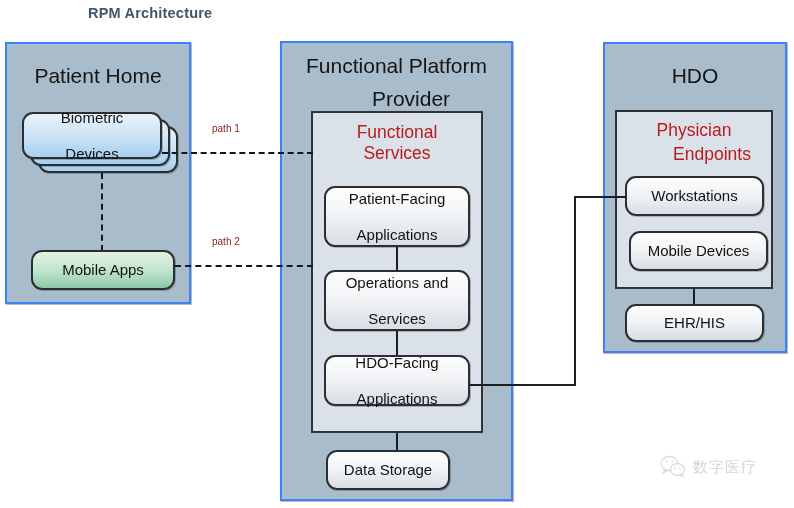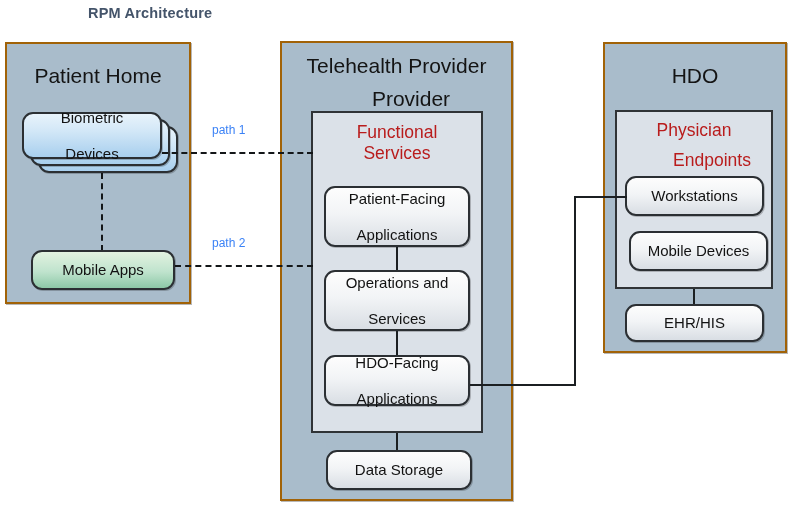--- a/index.html
+++ b/index.html
@@ -19,21 +19,21 @@
     left:88px;top:5px;
     font-size:14.5px;font-weight:bold;
     color:#44546a;
     letter-spacing:0.2px;
     white-space:nowrap;
   }
 
   
   .zone{
     background:#a9bccb;
-    border:2px solid #a16207;
+    border:2px solid #3b82f6;
     box-shadow:1px 1px 0 rgba(0,0,0,.28);
   }
   .zone-title{
     position:absolute;left:0;right:0;
     text-align:center;
     color:#141414;
     font-size:21px;
     line-height:25px;
     white-space:nowrap;
   }
@@ -76,21 +76,21 @@
   
   .solid-h{background:#1b1f22;height:2px;}
   .solid-v{background:#1b1f22;width:2px;}
   .dash-h{
     height:0;border-top:2px dashed #131618;
   }
   .dash-v{
     width:0;border-left:2px dashed #131618;
   }
   .path-label{
-    color:#3b82f6;font-size:12px;white-space:nowrap;
+    color:#7f1d1d;font-size:10px;white-space:nowrap;
   }
 
   
   .watermark{
     left:660px;top:455px;
     display:flex;align-items:center;gap:7px;
     opacity:.30;
   }
   .wm-text{
     font-size:15px;color:#6f6f6f;letter-spacing:1px;
@@ -119,21 +119,21 @@
     </span>
   </div>
 
   <div class="abs dash-v" style="left:101px;top:173px;height:78px;"></div>
 
   <div class="abs node green" style="left:31px;top:250px;width:144px;height:40px;">
     <span>Mobile Apps</span>
   </div>
 
   <div class="abs zone" style="left:280px;top:41px;width:233px;height:460px;">
-    <div class="zone-title" style="top:10px;">Telehealth Provider</div>
+    <div class="zone-title" style="top:10px;">Functional Platform</div>
     <div class="zone-title" style="top:43px;padding-left:29px;">Provider</div>
   </div>
 
   <div class="abs subzone" style="left:311px;top:111px;width:172px;height:322px;">
     <div class="subzone-title" style="top:9px;">Functional</div>
     <div class="subzone-title" style="top:30px;">Services</div>
   </div>
 
   <div class="abs node" style="left:324px;top:186px;width:146px;height:61px;">
     <span>
@@ -155,31 +155,31 @@
 
   <div class="abs node" style="left:324px;top:355px;width:146px;height:51px;">
     <span>
       <span>HDO-Facing</span><br>
       <span>Applications</span>
     </span>
   </div>
 
   <div class="abs solid-v" style="left:396px;top:433px;height:17px;"></div>
 
-  <div class="abs node" style="left:326px;top:450px;width:146px;height:40px;">
+  <div class="abs node" style="left:326px;top:450px;width:124px;height:40px;">
     <span>Data Storage</span>
   </div>
 
   <div class="abs zone" style="left:603px;top:42px;width:184px;height:311px;">
     <div class="zone-title" style="top:19px;">HDO</div>
   </div>
 
   <div class="abs subzone" style="left:615px;top:110px;width:158px;height:179px;">
     <div class="subzone-title" style="top:8px;">Physician</div>
-    <div class="subzone-title" style="top:38px;padding-left:36px;">Endpoints</div>
+    <div class="subzone-title" style="top:32px;padding-left:36px;">Endpoints</div>
   </div>
 
   <div class="abs node" style="left:625px;top:176px;width:139px;height:40px;">
     <span>Workstations</span>
   </div>
 
   <div class="abs node" style="left:629px;top:231px;width:139px;height:40px;">
     <span>Mobile Devices</span>
   </div>
 
@@ -192,14 +192,27 @@
   <div class="abs path-label" style="left:212px;top:123px;">path 1</div>
   <div class="abs dash-h" style="left:162px;top:152px;width:151px;"></div>
 
   <div class="abs path-label" style="left:212px;top:236px;">path 2</div>
   <div class="abs dash-h" style="left:175px;top:265px;width:138px;"></div>
 
   <div class="abs solid-h" style="left:470px;top:384px;width:106px;"></div>
   <div class="abs solid-v" style="left:574px;top:196px;height:190px;"></div>
   <div class="abs solid-h" style="left:574px;top:196px;width:53px;"></div>
 
+  <div class="abs watermark">
+    <svg width="26" height="24" viewBox="0 0 26 24">
+      <ellipse cx="9.5" cy="8.5" rx="8.5" ry="7" fill="none" stroke="#8a8a8a" stroke-width="1.3"></ellipse>
+      <path d="M5 14.5 L3 18 L7.2 15.6 Z" fill="none" stroke="#8a8a8a" stroke-width="1.3"></path>
+      <circle cx="6.6" cy="6.6" r="1.1" fill="#8a8a8a"></circle>
+      <circle cx="12.4" cy="6.6" r="1.1" fill="#8a8a8a"></circle>
+      <ellipse cx="17.5" cy="14.5" rx="7" ry="6" fill="#ffffff" stroke="#8a8a8a" stroke-width="1.3"></ellipse>
+      <path d="M21.5 19.2 L23.6 22 L19.8 20.1 Z" fill="#ffffff" stroke="#8a8a8a" stroke-width="1.3"></path>
+      <circle cx="15.2" cy="13.2" r="0.95" fill="#8a8a8a"></circle>
+      <circle cx="20" cy="13.2" r="0.95" fill="#8a8a8a"></circle>
+    </svg>
+    <div class="wm-text">数字医疗</div>
+  </div>
 
 </div>
 
 </body></html>

